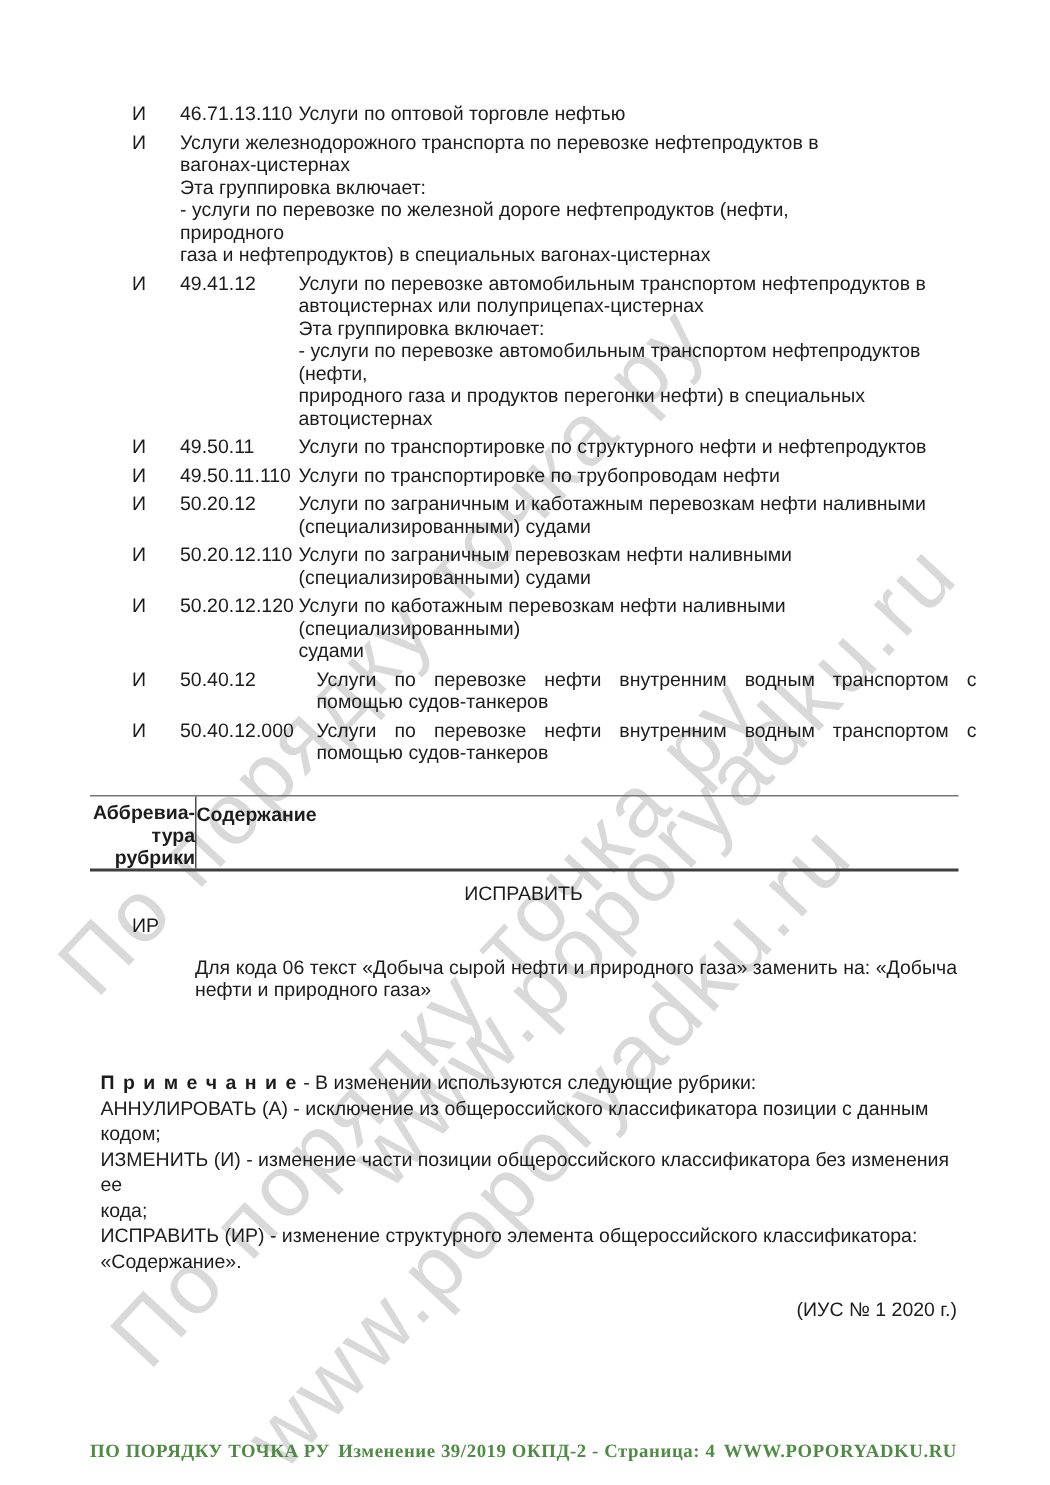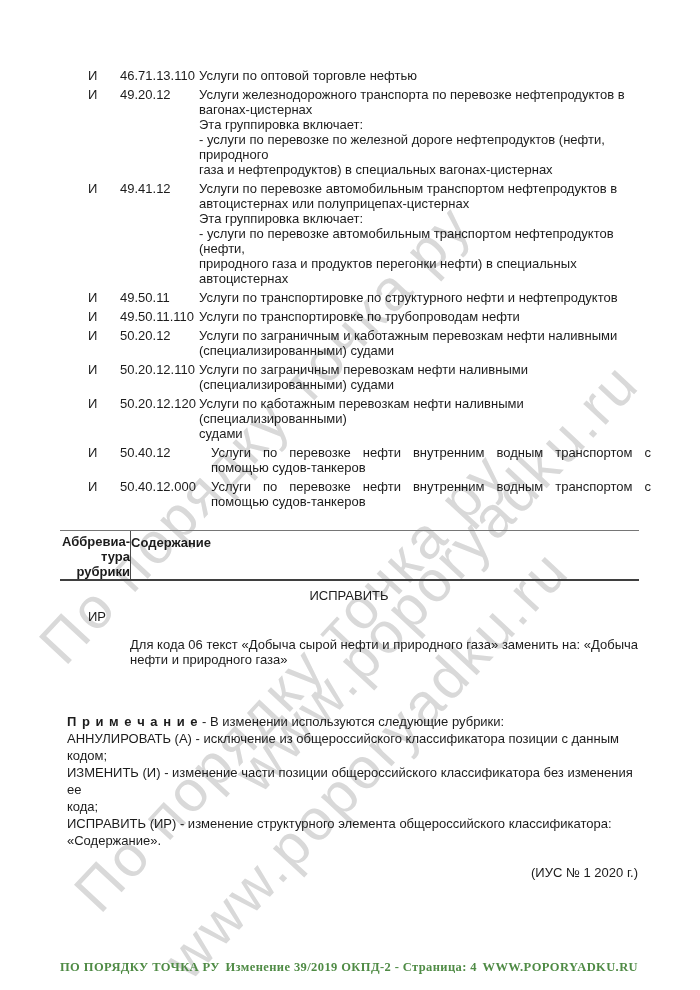--- a/index.html
+++ b/index.html
@@ -116,21 +116,20 @@
   <div class="content">
 
     <div>
       <div class="row">
         <span class="marker">И</span>
         <span class="code">46.71.13.110</span>
         <div class="desc">Услуги по оптовой торговле нефтью</div>
       </div>
       <div class="row">
         <span class="marker">И</span>
-        <span class="code">49.20.12</span>
         <div class="desc">Услуги железнодорожного транспорта по перевозке нефтепродуктов в
 вагонах-цистернах
 Эта группировка включает:
 - услуги по перевозке по железной дороге нефтепродуктов (нефти, природного
 газа и нефтепродуктов) в специальных вагонах-цистернах</div>
       </div>
       <div class="row">
         <span class="marker">И</span>
         <span class="code">49.41.12</span>
         <div class="desc">Услуги по перевозке автомобильным транспортом нефтепродуктов в

